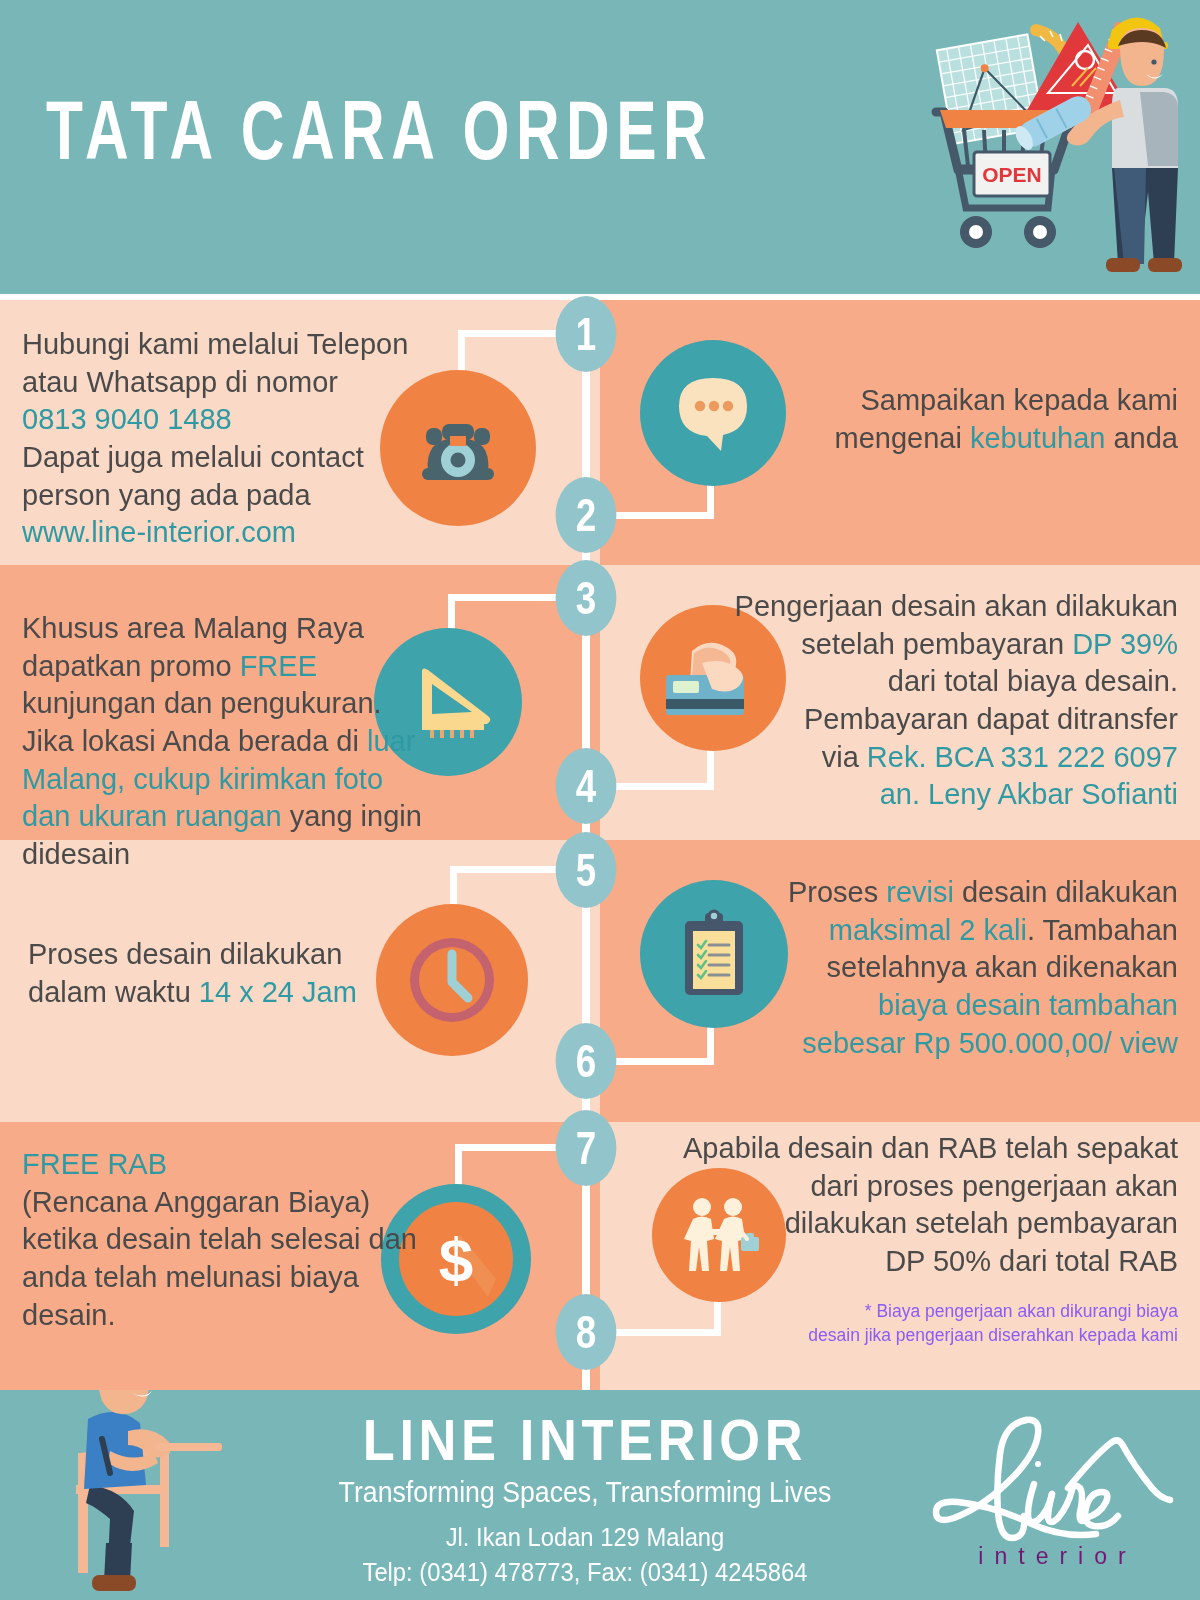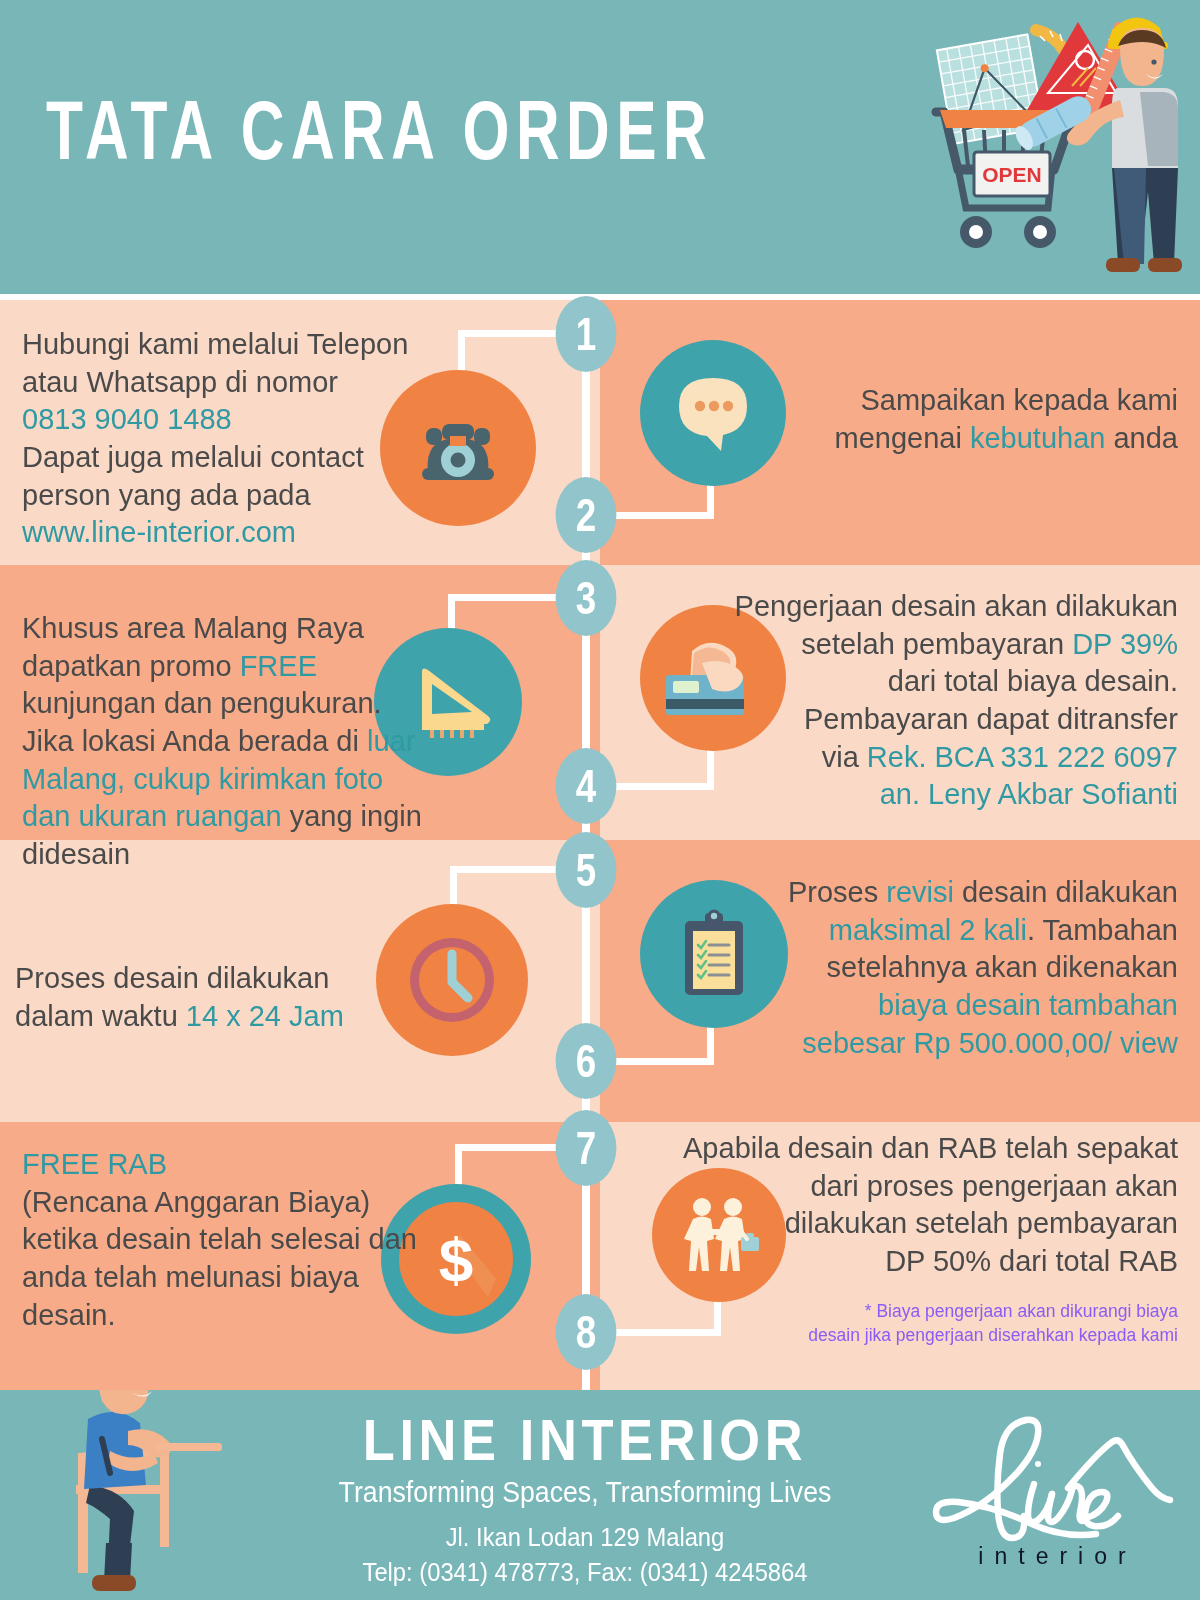--- a/index.html
+++ b/index.html
@@ -135,21 +135,21 @@
   .foot-addr {
     position: absolute; left: 285px; top: 130px;
     width: 600px; text-align: center;
     color: #ffffff; font-size: 25px; line-height: 1.4;
     transform: scaleX(0.95);
     font-family: "Liberation Sans Narrow", "Liberation Sans", sans-serif;
   }
   .foot-logo { position: absolute; left: 930px; top: 10px; width: 250px; height: 190px; }
   .foot-logo-word {
     position: absolute; left: 935px; top: 153px; width: 245px;
-    text-align: center; color: #0f172a;
+    text-align: center; color: #701a75;
     font-size: 23px; letter-spacing: 11px;
   }
   .foot-man { position: absolute; left: 18px; top: -55px; width: 215px; height: 265px; }
 </style>
 </head>
 <body>
 
 <div id="page">
 
   <div class="header">
@@ -381,21 +381,21 @@
     <span><span>Pengerjaan desain akan dilakukan</span><br><span>setelah pembayaran </span><span class="hl">DP 39%</span><br><span>dari total biaya desain.</span><br><span>Pembayaran dapat ditransfer</span><br><span>via </span><span class="hl">Rek. BCA 331 222 6097</span><br><span class="hl">an. Leny Akbar Sofianti</span></span>
   </div>
 
   <div class="icon-circle c-orange" style="left:376px; top:904px; width:152px; height:152px;">
     <svg width="120" height="120" viewBox="0 0 120 120">
       <circle cx="60" cy="60" r="42" fill="#c4636d"></circle>
       <circle cx="60" cy="60" r="33" fill="#f08344"></circle>
       <path d="M60 34 L60 62 L76 78" stroke="#9fd0d6" stroke-width="9" fill="none" stroke-linecap="round" stroke-linejoin="round"></path>
     </svg>
   </div>
-  <div class="txt" style="left:15px; top:936px; width:400px;margin-top:24px;">
+  <div class="txt" style="left:28px; top:936px; width:400px;">
     <span><span>Proses desain dilakukan</span><br><span>dalam waktu </span><span class="hl">14 x 24 Jam</span></span>
   </div>
 
   <div class="icon-circle c-teal" style="left:640px; top:880px; width:148px; height:148px;">
     <svg width="106" height="106" viewBox="0 0 106 106">
       <rect x="24" y="20" width="58" height="74" rx="5" fill="#46566b"></rect>
       <rect x="32" y="30" width="42" height="58" fill="#fadf9a"></rect>
       <rect x="44" y="12" width="18" height="14" rx="4" fill="#46566b"></rect>
       <circle cx="53" cy="15" r="6.5" fill="#46566b"></circle>
       <circle cx="53" cy="15" r="3.2" fill="#9fd0d6"></circle>

